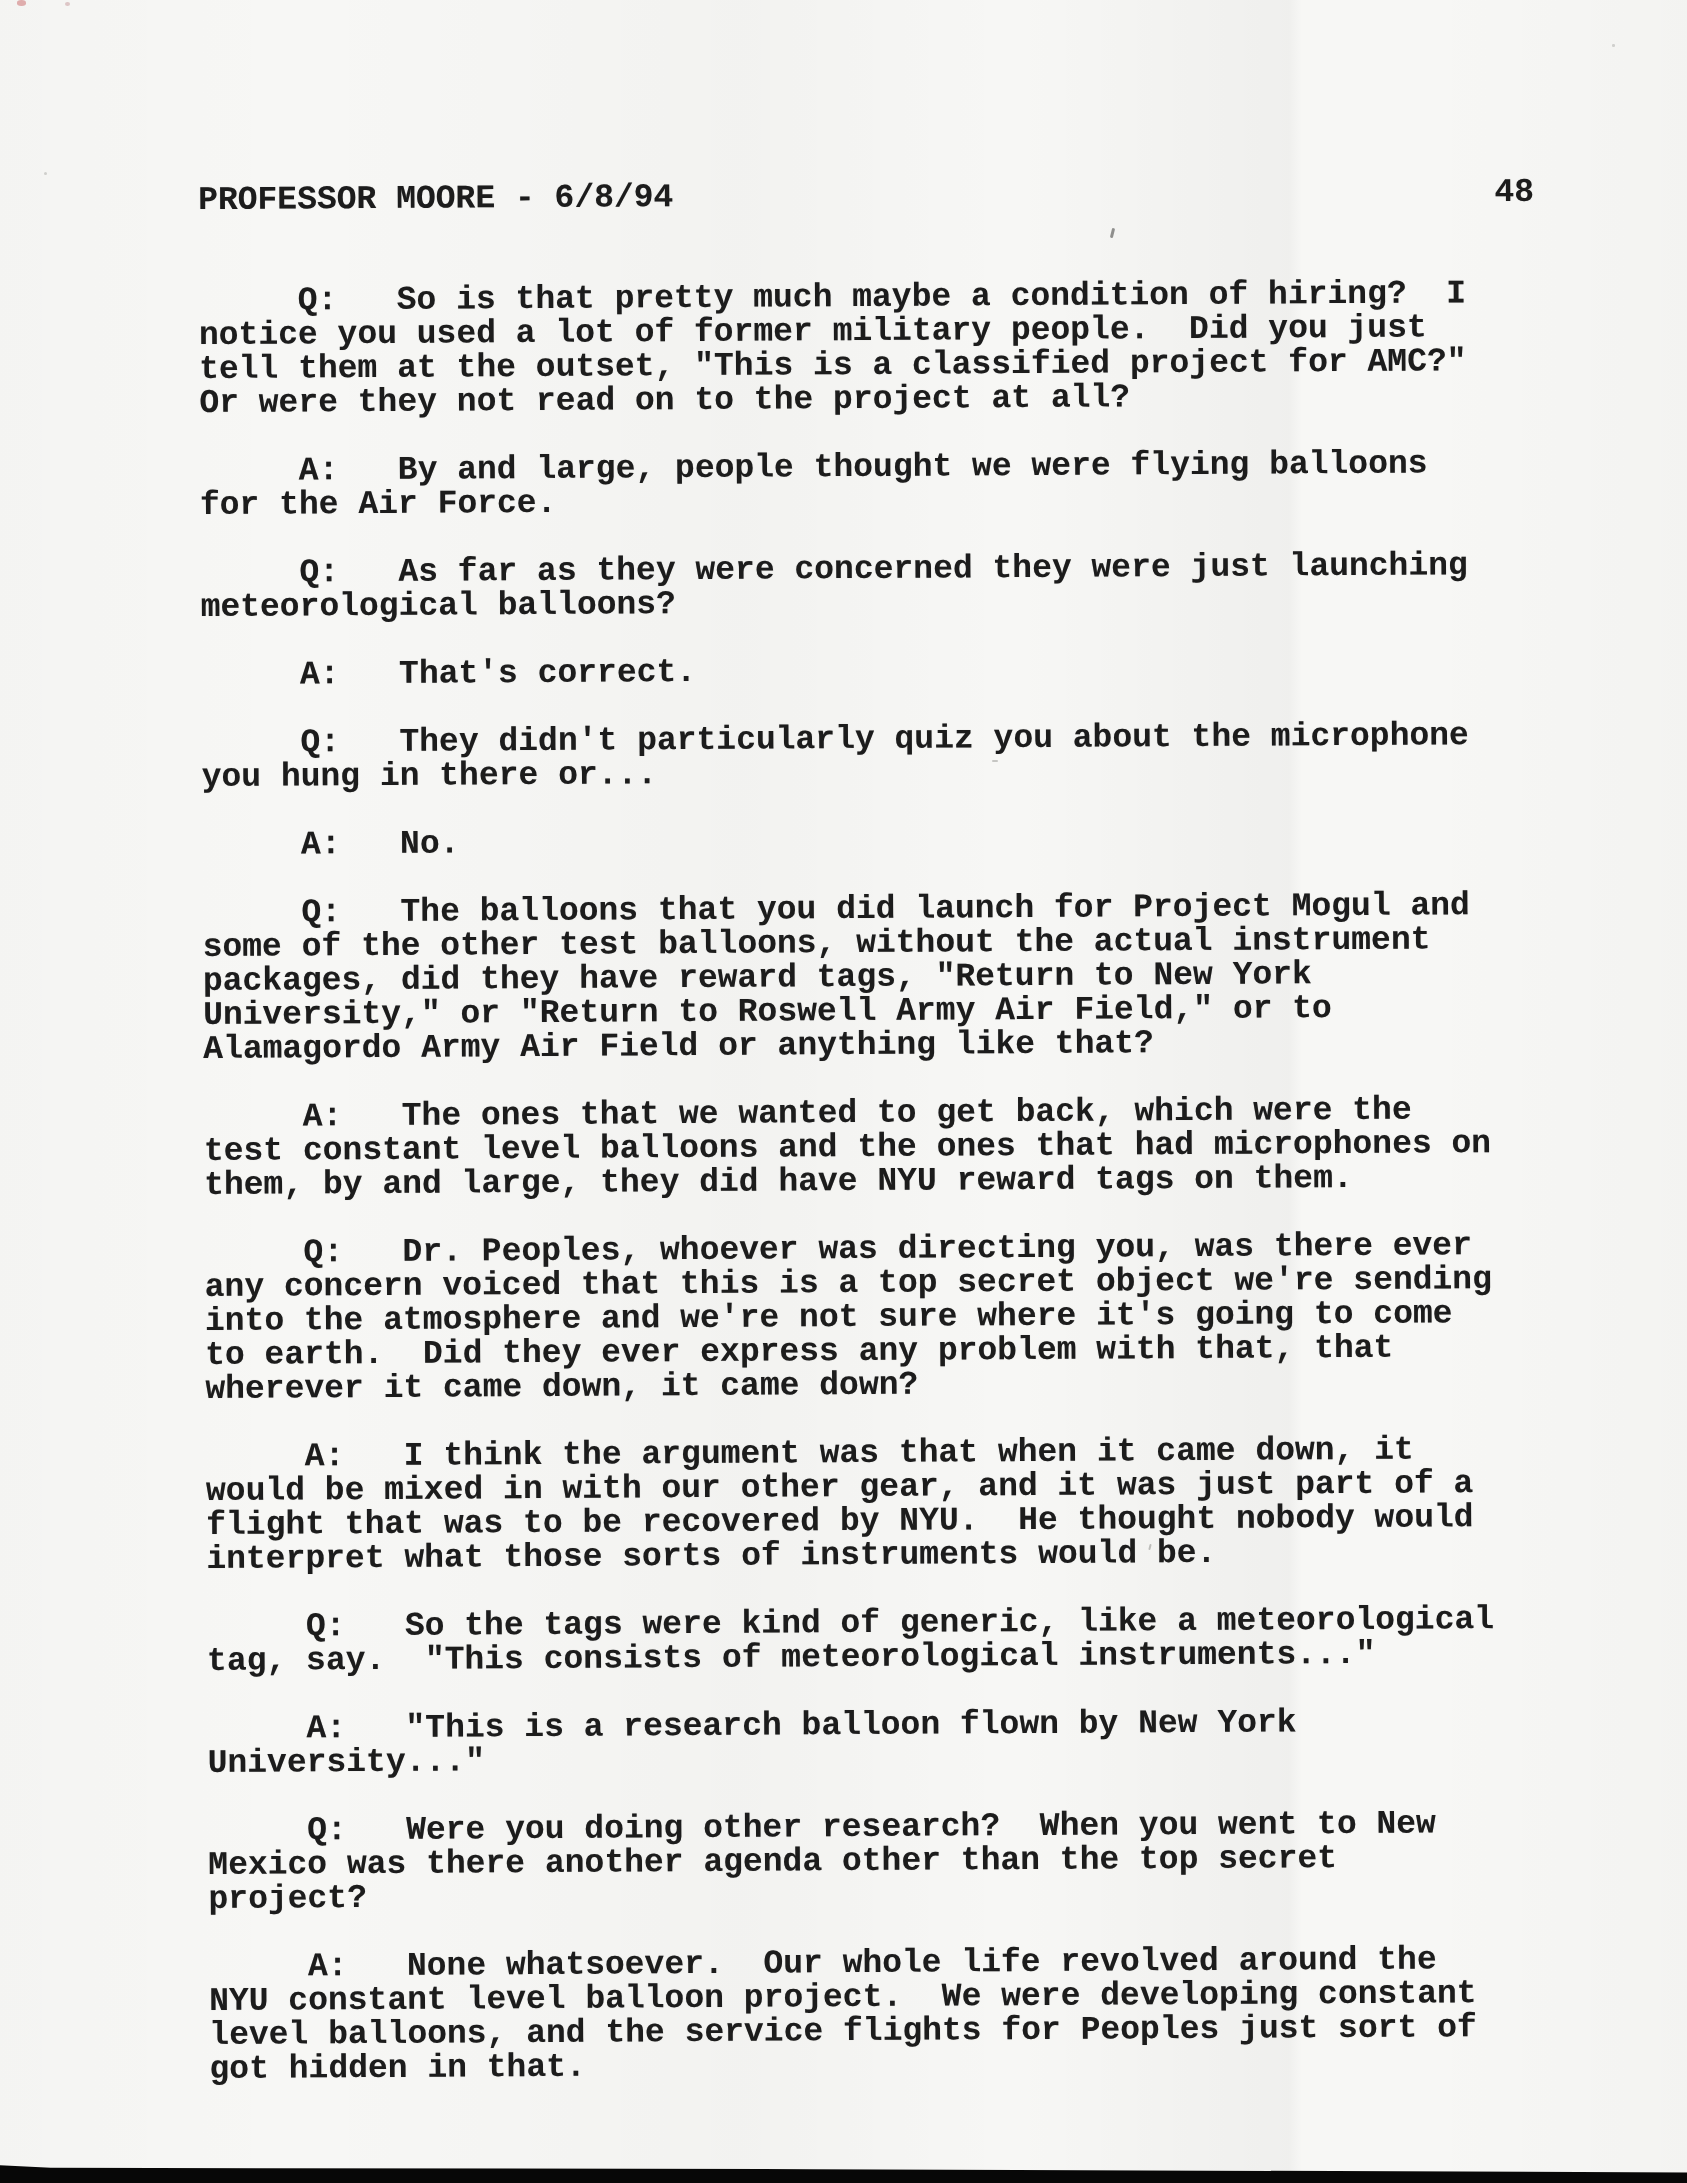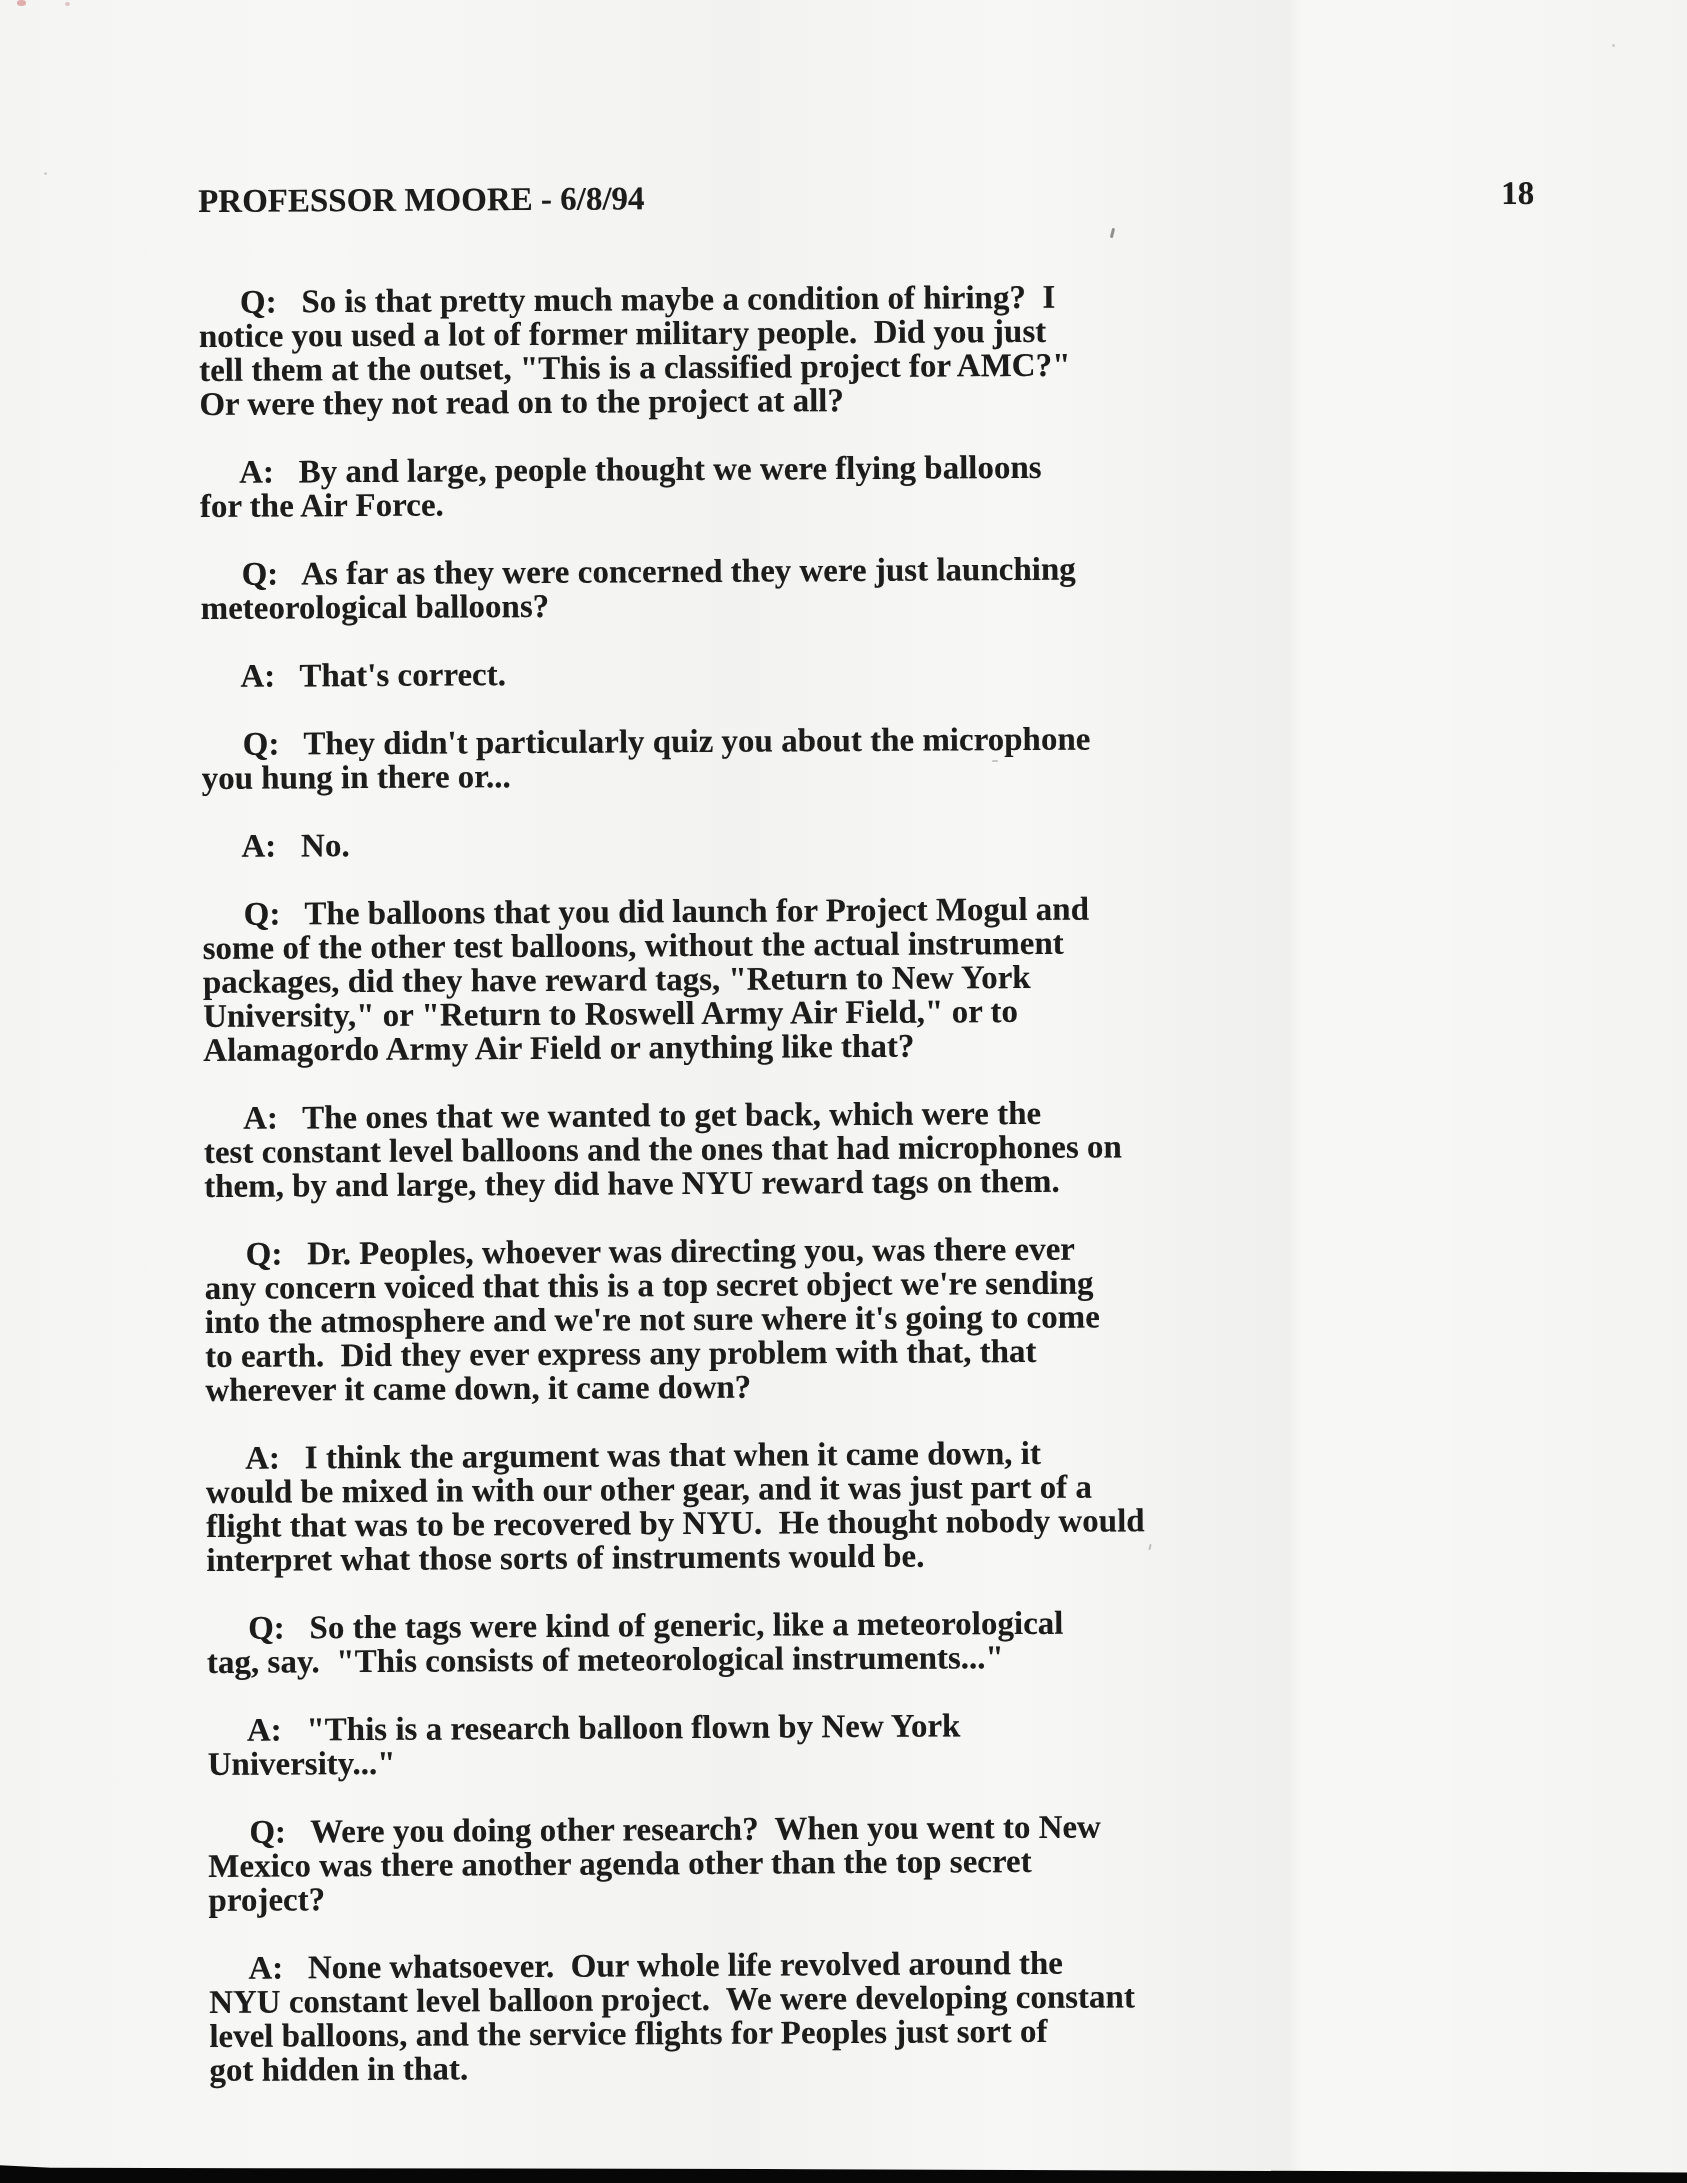--- a/index.html
+++ b/index.html
@@ -6,21 +6,21 @@
     margin: 0;
     padding: 0;
     background: #ffffff;
   }
   .page {
     position: relative;
     width: 1687px;
     height: 2183px;
     background: #f7f7f5;
     overflow: hidden;
-    font-family: Liberation Serif, serif;
+    font-family: Liberation Mono, monospace;
   }
   
   .page::before {
     content: "";
     position: absolute;
     inset: 0;
     background: linear-gradient(90deg,
       rgba(0,0,0,0.012) 0%,
       rgba(0,0,0,0.000) 18%,
       rgba(0,0,0,0.018) 44%,
@@ -88,21 +88,21 @@
   <div class="speck speck-dot1"></div>
   <div class="speck speck-dot2"></div>
   <div class="speck speck-tick1"></div>
   <div class="speck speck-dash"></div>
   <div class="speck speck-tick2"></div>
   <div class="speck speck-comma"></div>
 
   <div class="content">
     <div class="header-row">
       <span>PROFESSOR MOORE - 6/8/94</span>
-      <span>18</span>
+      <span>48</span>
     </div>
     <div class="transcript">
       <div class="para">     Q:   So is that pretty much maybe a condition of hiring?  I
 notice you used a lot of former military people.  Did you just
 tell them at the outset, "This is a classified project for AMC?"
 Or were they not read on to the project at all?</div>
       <div class="para">     A:   By and large, people thought we were flying balloons
 for the Air Force.</div>
       <div class="para">     Q:   As far as they were concerned they were just launching
 meteorological balloons?</div>

